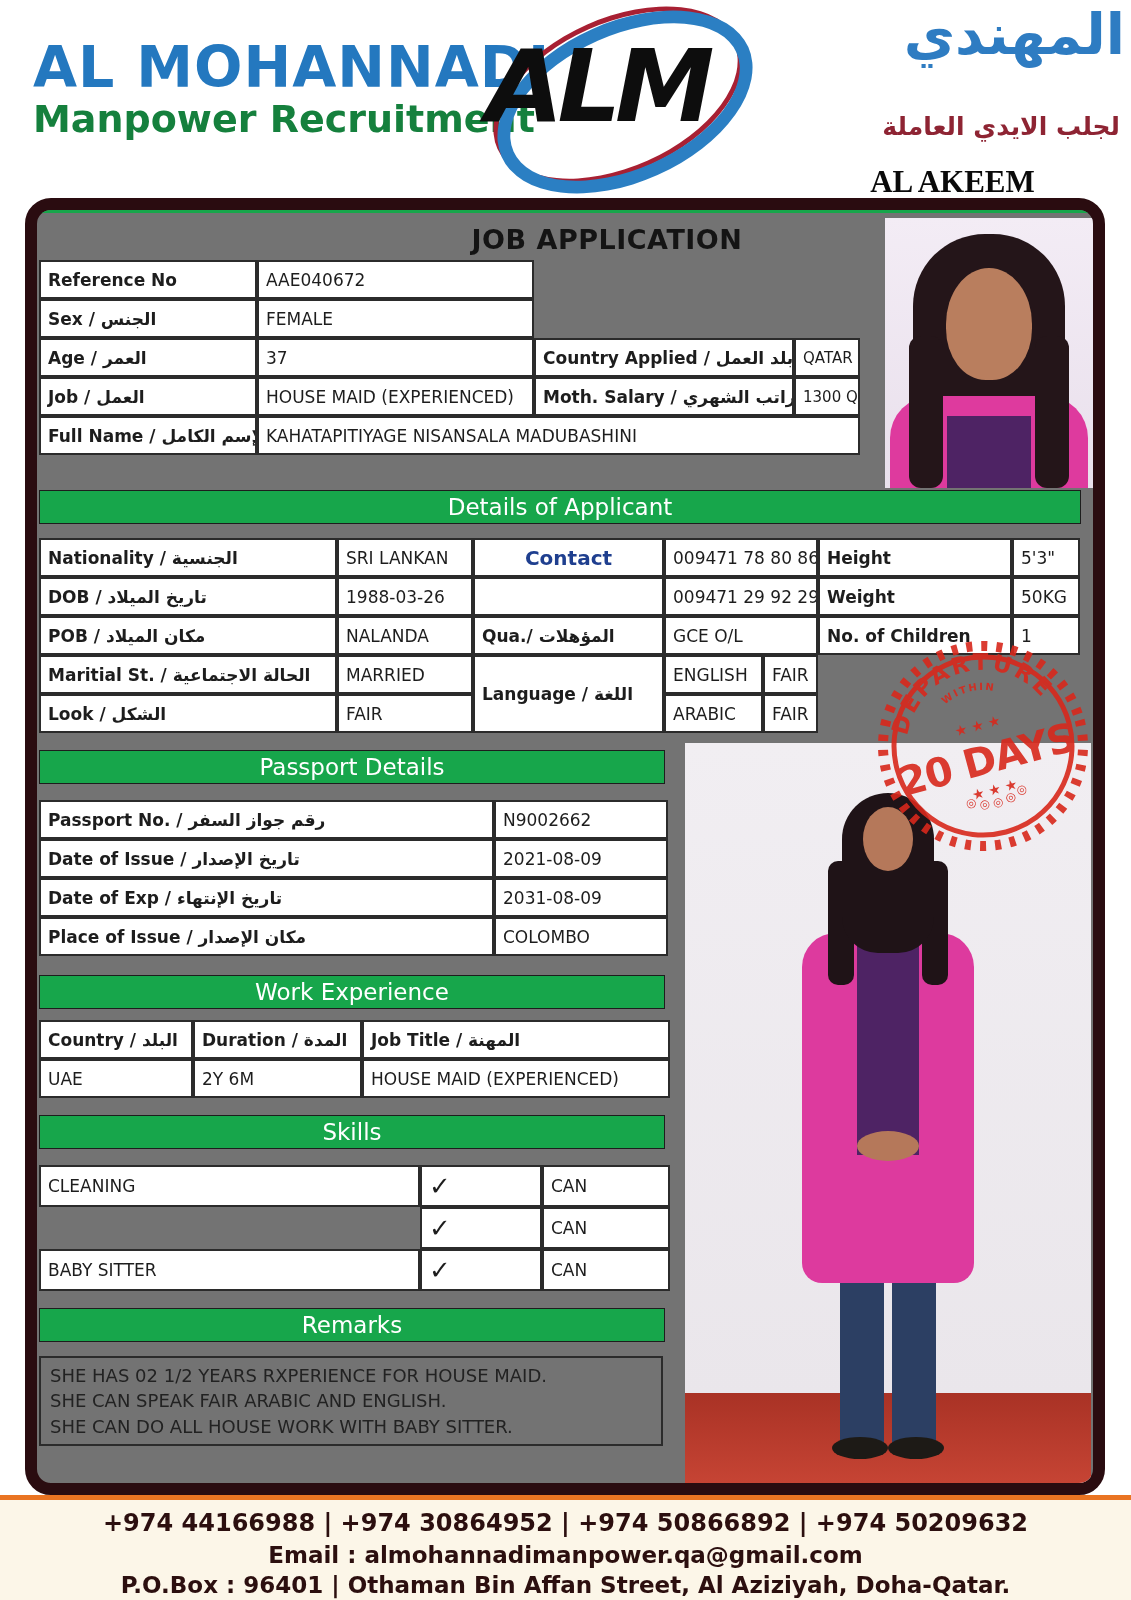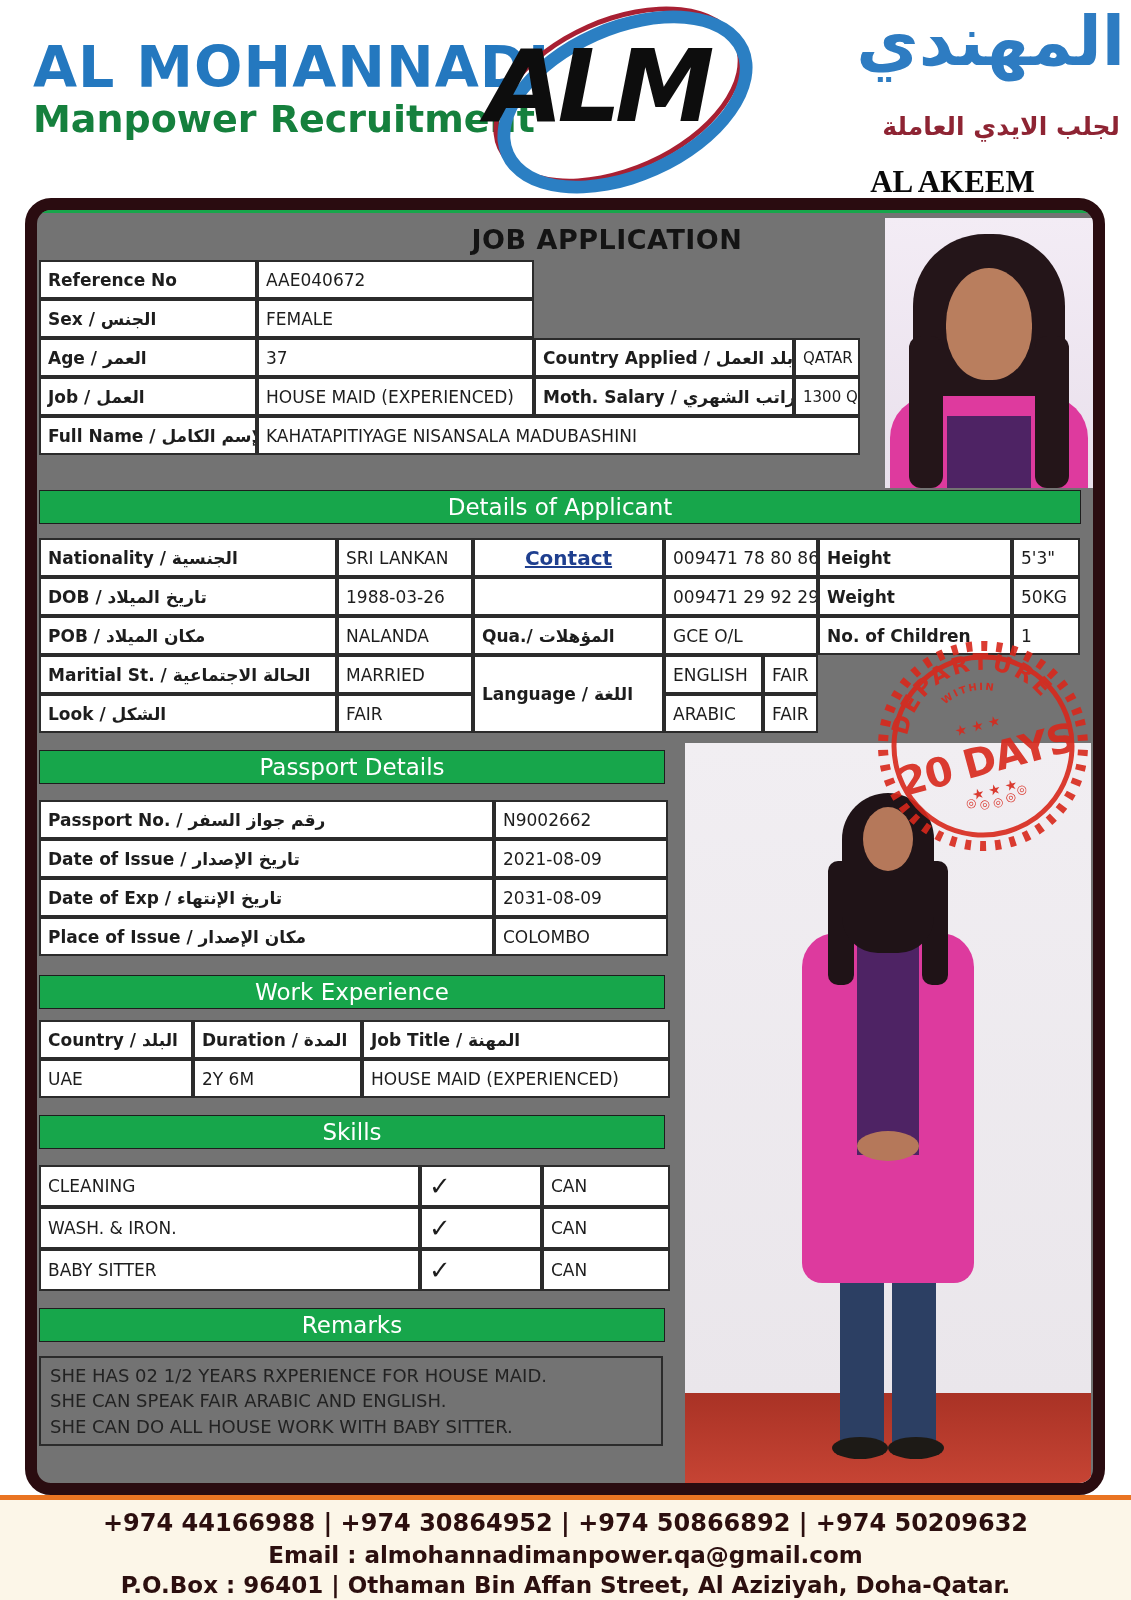--- a/index.html
+++ b/index.html
@@ -7,30 +7,30 @@
     width:1131px;height:1600px;position:relative;background:#ffffff;
     font-family:"DejaVu Sans",sans-serif;overflow:hidden;
   }
   
   .brand1{position:absolute;left:33px;top:34px;font-size:57px;font-weight:800;color:#2478bf;letter-spacing:1px;}
   .brand2{position:absolute;left:33px;top:97px;font-size:38px;font-weight:700;color:#15803d;}
   .almlogo{position:absolute;left:478px;top:6px;width:280px;height:172px;}
   .ring-red{position:absolute;left:8px;top:12px;width:254px;height:144px;border:5px solid #a82033;border-radius:50%;transform:rotate(-24deg);}
   .ring-blue{position:absolute;left:12px;top:16px;width:244px;height:134px;border:13px solid #2b7fc3;border-radius:50%;transform:rotate(-24deg);}
   .almtext{position:absolute;left:8px;top:22px;font-size:100px;font-weight:700;font-style:italic;color:#0d0d0d;letter-spacing:-6px;}
-  .artitle{position:absolute;left:740px;top:6px;width:385px;text-align:right;font-size:68px;font-weight:700;color:#2e7cc2;line-height:1.05;direction:rtl;}
+  .artitle{position:absolute;left:740px;top:6px;width:385px;text-align:right;font-size:56px;font-weight:700;color:#2e7cc2;line-height:1.05;direction:rtl;}
   .arsub{position:absolute;left:780px;top:112px;width:340px;text-align:right;font-size:25px;font-weight:700;color:#8e2433;letter-spacing:2px;direction:rtl;}
   .akeem{position:absolute;left:845px;top:164px;width:215px;text-align:center;font-size:31px;font-weight:700;color:#0a0a0a;font-family:"Liberation Serif","DejaVu Serif",serif;}
   
   .frame{position:absolute;left:25px;top:198px;width:1056px;height:1273px;border:12px solid #2a0c10;border-radius:26px;background:#737373;overflow:hidden;}
   .greenline{position:absolute;left:0;top:0;width:1056px;height:3px;background:#17a64b;}
   .formtitle{position:absolute;left:360px;top:14px;width:420px;text-align:center;font-size:27px;font-weight:800;color:#141414;letter-spacing:0.5px;}
   .cell{position:absolute;background:#fff;border:2px solid #2b2b2b;box-sizing:border-box;display:flex;align-items:center;padding:0 7px;font-size:17px;color:#1d1d1d;white-space:nowrap;overflow:hidden;}
   .lbl{font-weight:700;}
-  .contactlbl{color:#1f3f8f;font-weight:700;justify-content:center;font-size:20px;text-decoration:underline;}
+  .contactlbl{color:#1f3f8f;font-weight:700;justify-content:center;font-size:20px;}
   .secbar{position:absolute;background:#17a64b;border:1px solid #1d1d1d;box-sizing:border-box;color:#ffffff;display:flex;align-items:center;justify-content:center;font-size:23px;}
   .remarksbox{position:absolute;left:2px;top:1146px;width:624px;height:90px;border:2px solid #2b2b2b;box-sizing:border-box;padding:5px 9px;display:flex;flex-direction:column;justify-content:space-around;}
   .rline{font-size:18px;color:#222;white-space:nowrap;}
   
   .photo-head{position:absolute;left:848px;top:8px;width:208px;height:270px;background:linear-gradient(#f3ecf5,#e9e0ec);overflow:hidden;}
   .ph-hair{position:absolute;left:50%;top:16px;transform:translateX(-50%);width:152px;height:250px;background:#241519;border-radius:72px 72px 55px 55px;}
   .ph-cardigan{position:absolute;left:50%;bottom:0;transform:translateX(-50%);width:198px;height:92px;background:#de3a9e;border-radius:42px 42px 0 0;}
   .ph-blouse{position:absolute;left:50%;bottom:0;transform:translateX(-50%);width:84px;height:72px;background:#4e2364;}
   .ph-strand-l{position:absolute;left:24px;top:118px;width:34px;height:152px;background:#241519;border-radius:12px;}
   .ph-strand-r{position:absolute;right:24px;top:118px;width:34px;height:152px;background:#241519;border-radius:12px;}
@@ -148,21 +148,20 @@
   <div class="cell lbl" style="left:156px;top:810px;width:169px;height:39px;">Duration / المدة</div>
   <div class="cell lbl" style="left:325px;top:810px;width:308px;height:39px;text-align:right;">Job Title / المهنة</div>
   <div class="cell" style="left:2px;top:849px;width:154px;height:39px;">UAE</div>
   <div class="cell" style="left:156px;top:849px;width:169px;height:39px;">2Y 6M</div>
   <div class="cell" style="left:325px;top:849px;width:308px;height:39px;">HOUSE MAID (EXPERIENCED)</div>
 
   <div class="secbar" style="left:2px;top:905px;width:626px;height:34px;">Skills</div>
   <div class="cell" style="left:2px;top:955px;width:381px;height:42px;">CLEANING</div>
   <div class="cell" style="left:383px;top:955px;width:122px;height:42px;font-size:26px;">✓</div>
   <div class="cell" style="left:505px;top:955px;width:128px;height:42px;">CAN</div>
-  <div class="cell" style="left:2px;top:997px;width:381px;height:42px;">WASH. &amp; IRON.</div>
   <div class="cell" style="left:383px;top:997px;width:122px;height:42px;font-size:26px;">✓</div>
   <div class="cell" style="left:505px;top:997px;width:128px;height:42px;">CAN</div>
   <div class="cell" style="left:2px;top:1039px;width:381px;height:42px;">BABY SITTER</div>
   <div class="cell" style="left:383px;top:1039px;width:122px;height:42px;font-size:26px;">✓</div>
   <div class="cell" style="left:505px;top:1039px;width:128px;height:42px;">CAN</div>
 
   <div class="secbar" style="left:2px;top:1098px;width:626px;height:34px;">Remarks</div>
   <div class="remarksbox">
     <div class="rline">SHE HAS 02 1/2 YEARS RXPERIENCE FOR HOUSE MAID.</div>
     <div class="rline">SHE CAN SPEAK FAIR ARABIC AND ENGLISH.</div>

